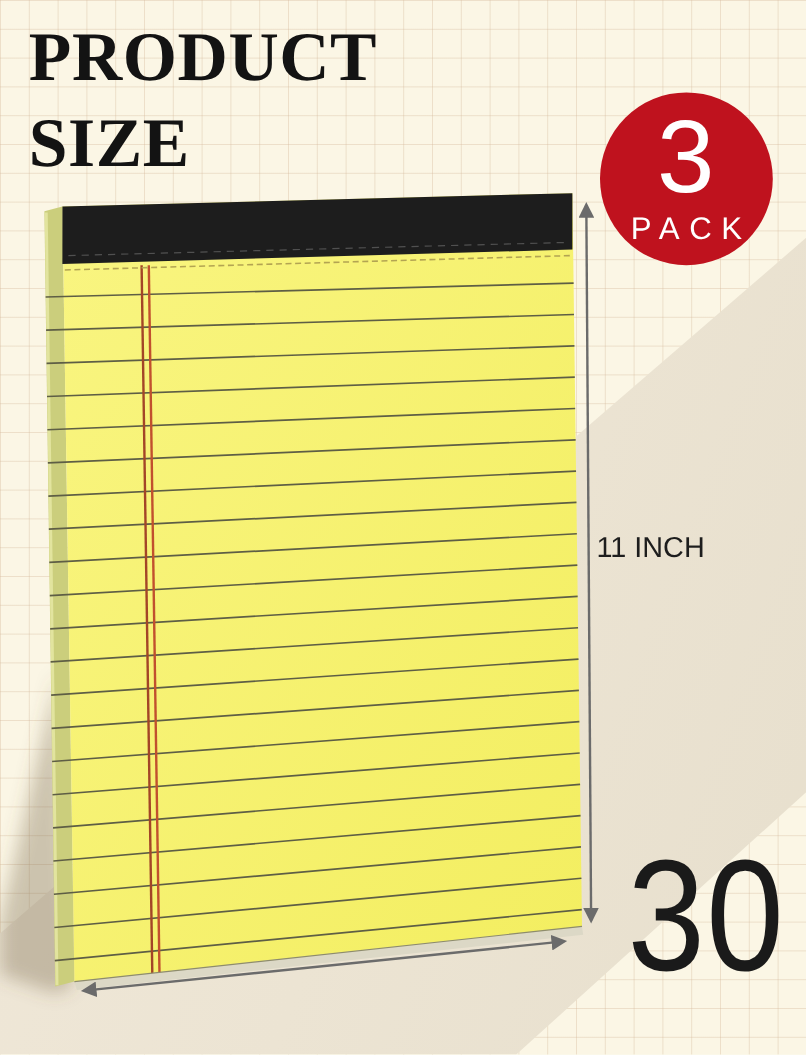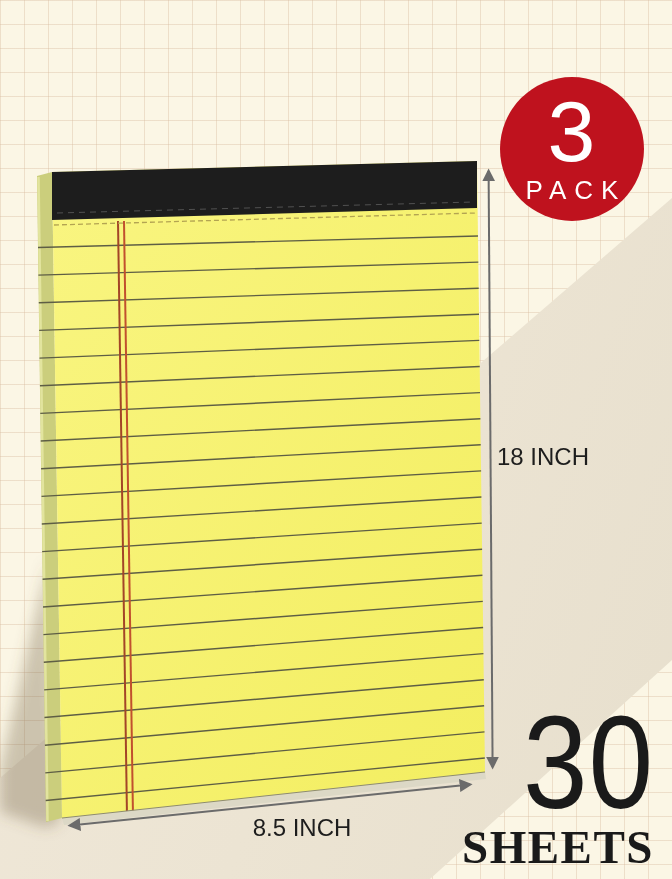--- a/index.html
+++ b/index.html
@@ -68,20 +68,24 @@
   }
 </style>
 </head>
 <body>
 
 <div class="stage">
 
   <div class="bg-grid"></div>
   <div class="bg-band"></div>
 
+  <h1 class="title">
+    <span>PRODUCT</span>
+    <span>SIZE</span>
+  </h1>
 
   <div class="badge" id="pack-badge" style="background: rgb(191, 18, 30);">
     <div class="badge-count">3</div>
     <div class="badge-label">PACK</div>
   </div>
 
   <svg class="pad-svg" viewBox="0 0 672 879" aria-hidden="true">
     <defs>
       <filter id="soft" x="-40%" y="-40%" width="180%" height="180%">
         <feGaussianBlur stdDeviation="7"></feGaussianBlur>
@@ -139,19 +143,17 @@
 
     <g>
       <line x1="488.6" y1="171" x2="492.6" y2="767" stroke="#6b6b6b" stroke-width="2" marker-start="url(#arw)" marker-end="url(#arw)"></line>
     </g>
 
     <g>
       <line x1="70" y1="825.5" x2="470" y2="784.5" stroke="#6b6b6b" stroke-width="2" marker-start="url(#arw)" marker-end="url(#arw)"></line>
     </g>
   </svg>
 
-  <div class="dim-label dim-h-label">18 INCH</div>
-  <div class="dim-label dim-w-label">8.5 INCH</div>
+  <div class="dim-label dim-h-label">11 INCH</div>
 
   <div class="sheets-num">30</div>
-  <div class="sheets-word">SHEETS</div>
 
 </div>
 
 </body></html>

